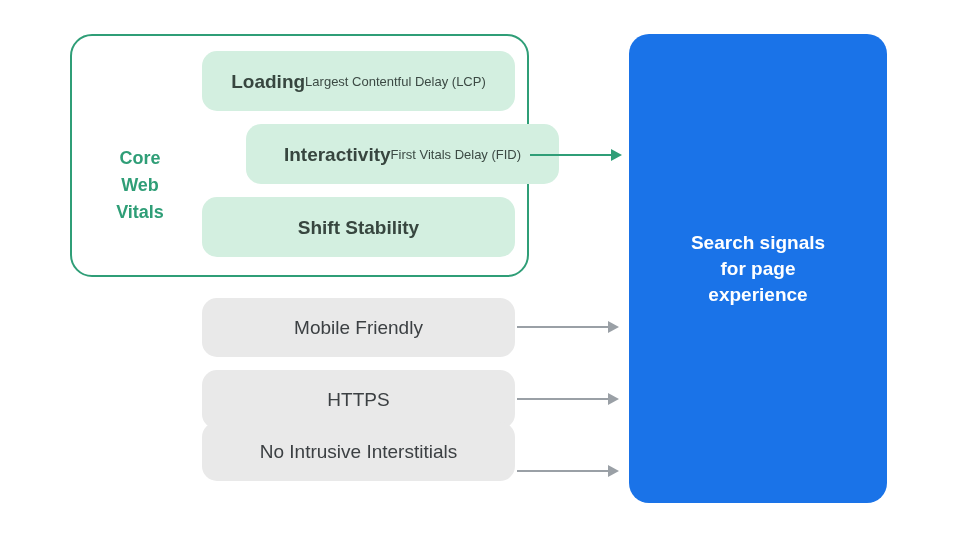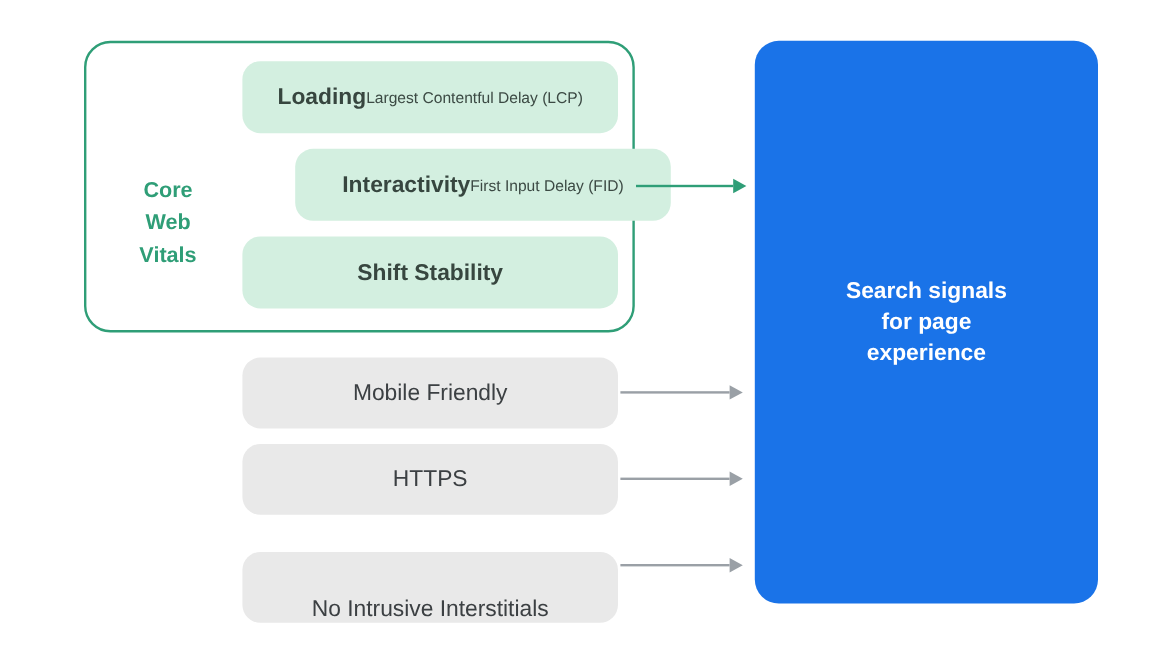--- a/index.html
+++ b/index.html
@@ -80,33 +80,33 @@
     height: 59px;
     background: #e9e9e9;
     border-radius: 15px;
     display: flex;
     align-items: center;
     justify-content: center;
     box-sizing: border-box;
   }
   .signal-1 { top: 298px; }
   .signal-2 { top: 370px; }
-  .signal-3 { top: 460px; align-items: flex-end; }
+  .signal-3 { top: 422px; }
   .signal-label {
     font-size: 19px;
     color: #3c4043;
     line-height: 22px;
   }
 
   
   .result-box {
     position: absolute;
     left: 629px;
     top: 34px;
-    width: 286px;
+    width: 258px;
     height: 469px;
     background: #1a73e8;
     border-radius: 20px;
     display: flex;
     align-items: center;
     justify-content: center;
     box-sizing: border-box;
   }
   .result-label {
     color: #ffffff;
@@ -151,21 +151,21 @@
 Web
 Vitals</div>
 
   <div class="metric-box metric-1">
     <div class="metric-title">Loading</div>
     <div class="metric-sub">Largest Contentful Delay (LCP)</div>
   </div>
 
   <div class="metric-box metric-2">
     <div class="metric-title">Interactivity</div>
-    <div class="metric-sub">First Input Delay (FID)</div>
+    <div class="metric-sub">First Vitals Delay (FID)</div>
   </div>
 
   <div class="metric-box metric-3">
     <div class="metric-title">Shift Stability</div>
   </div>
 
   <div class="signal-box signal-1">
     <div class="signal-label">Mobile Friendly</div>
   </div>
 

